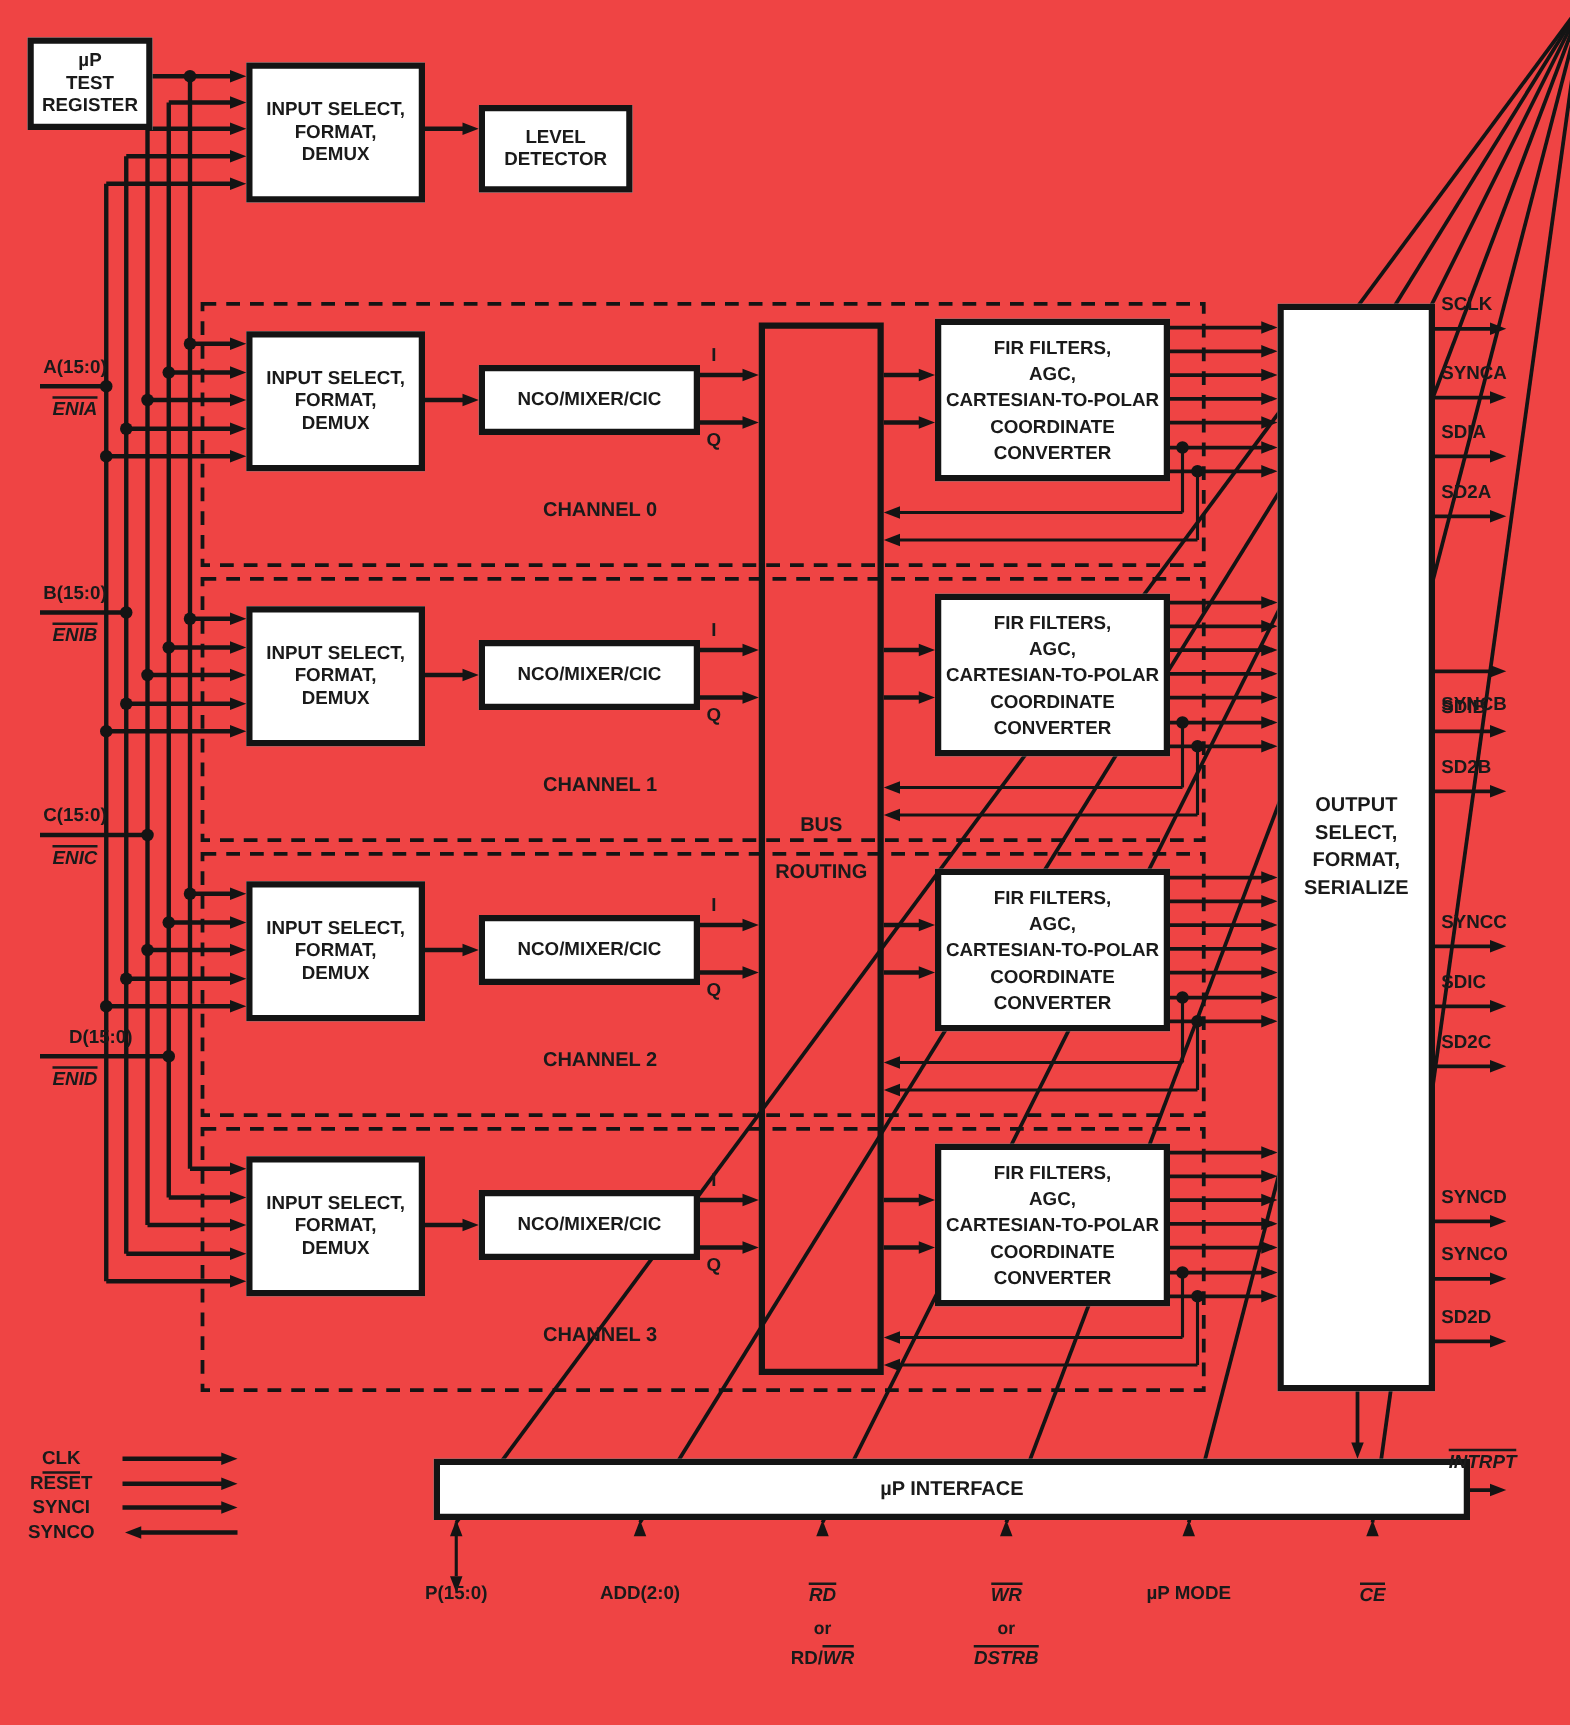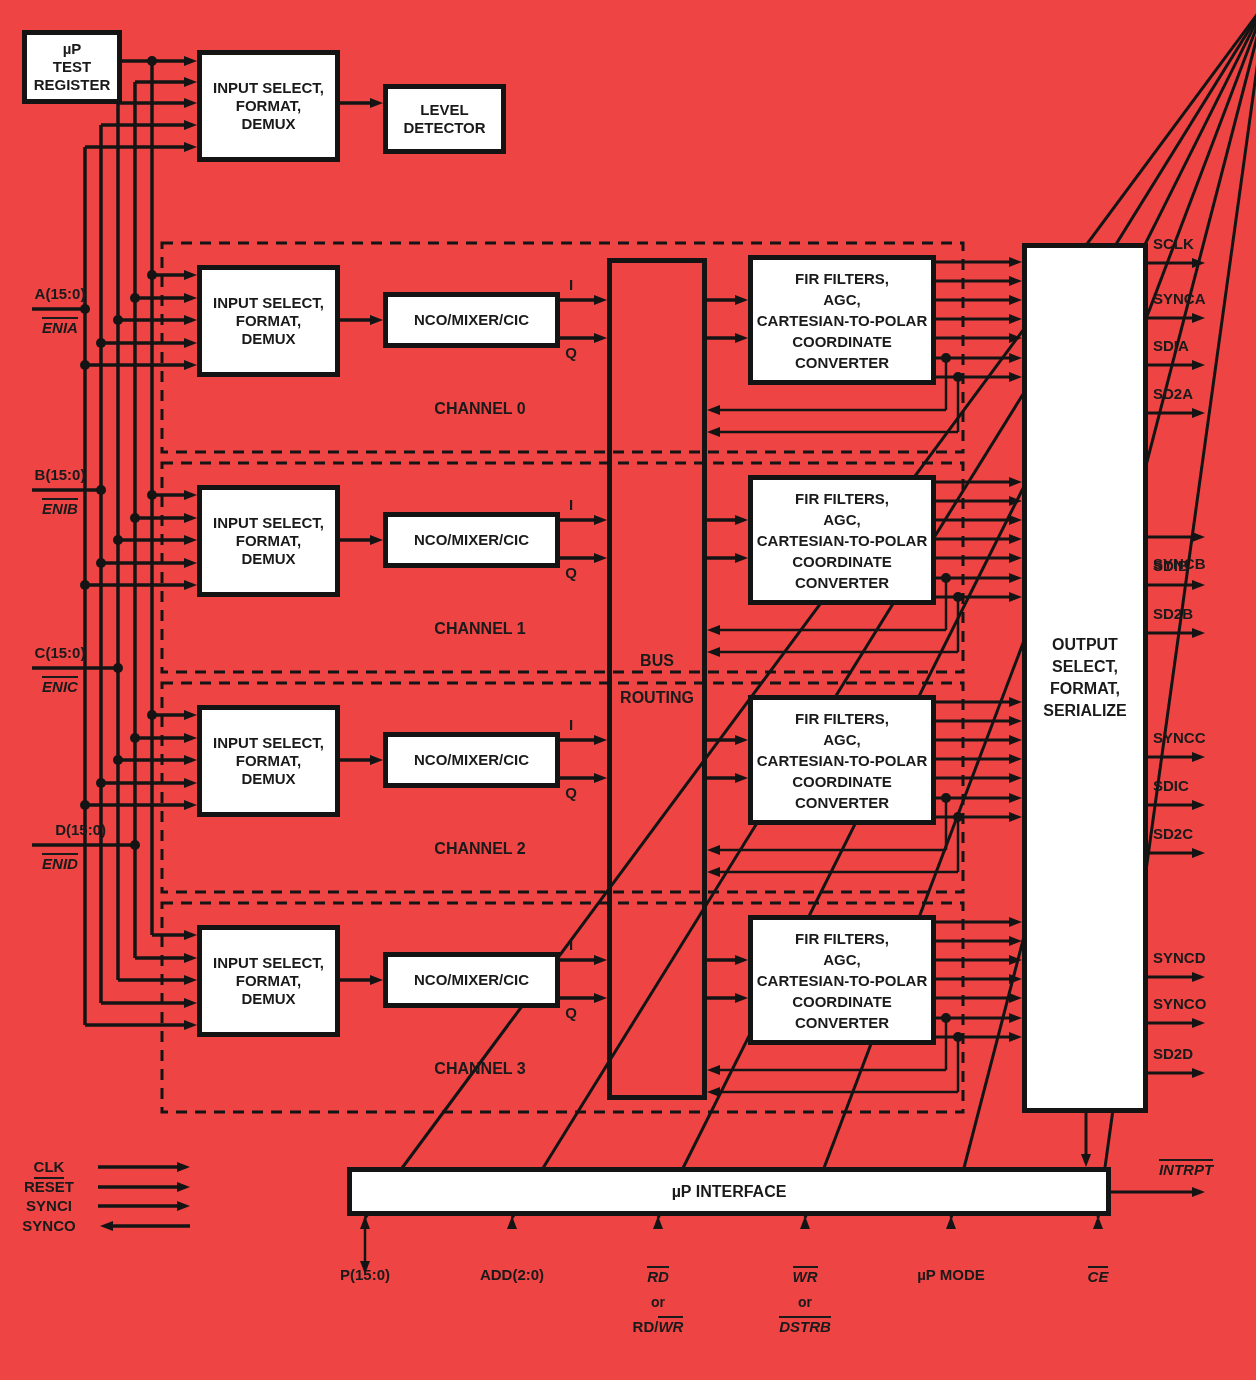--- a/index.html
+++ b/index.html
@@ -305,21 +305,21 @@
 FORMAT,
 DEMUX</div>
   <div class="box" style="left:383px;top:84px;width:123px;height:70px;">LEVEL
 DETECTOR</div>
   <div class="box b-bus" style="left:607px;top:258px;width:100px;height:842px;">BUS
 ROUTING</div>
   <div class="box b-out" style="left:1022px;top:243px;width:126px;height:870px;">OUTPUT
 SELECT,
 FORMAT,
 SERIALIZE</div>
-  <div class="box b-iface" style="left:347px;top:1167px;width:764px;height:49px;">µP INTERFACE</div>
+  <div class="box b-iface" style="left:347px;top:1167px;width:829px;height:49px;">µP INTERFACE</div>
 
   <div class="lbl" style="left:1140px;top:1159px;width:92px;text-align:center;"><span class="bar">INTRPT</span></div>
 
   <div id="gen">
       <div class="box" style="left:197px;top:265px;width:143px;height:112px;">INPUT SELECT,
 FORMAT,
 DEMUX</div>
       <div class="box" style="left:383px;top:292px;width:177px;height:56px;">NCO/MIXER/CIC</div>
       <div class="box b-fir" style="left:748px;top:255px;width:188px;height:130px;">FIR FILTERS,
 AGC,

